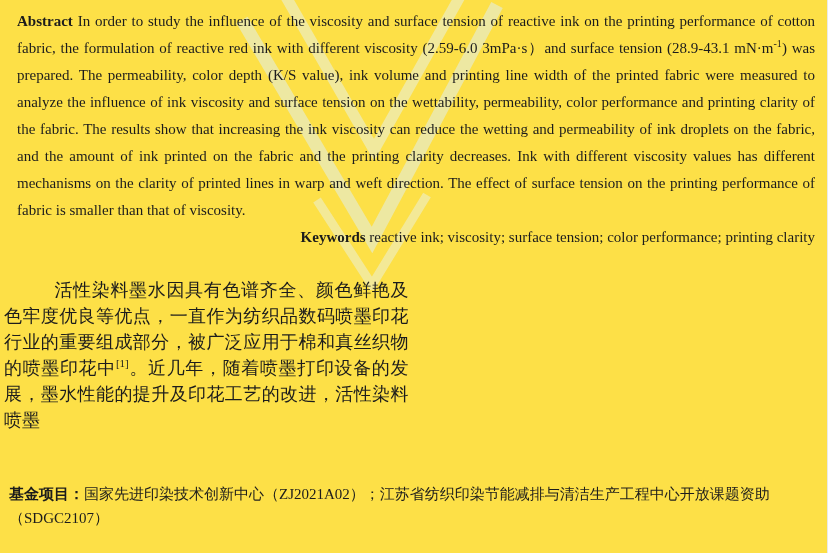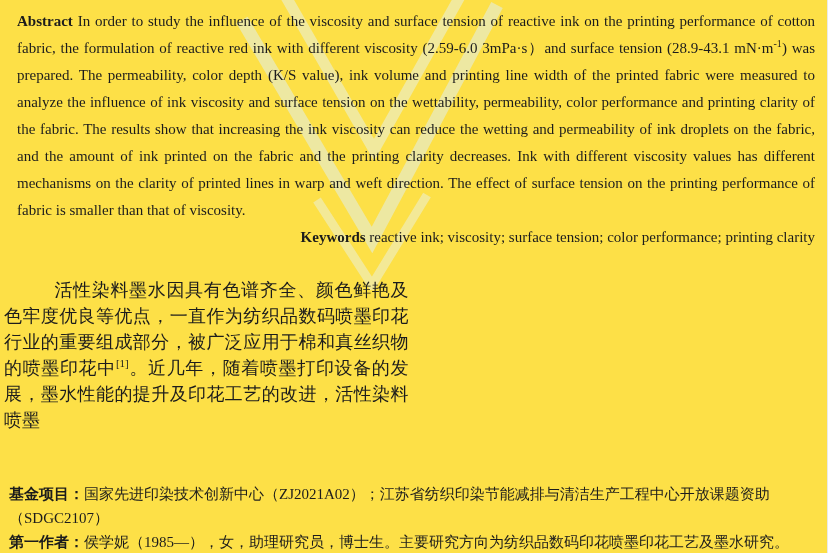--- a/index.html
+++ b/index.html
@@ -101,16 +101,15 @@
   <section class="body-columns">
     <div class="body-col">
       <p class="cn cn-indent" lang="zh"><span>活性染料墨水因具有色谱齐全、颜色鲜艳及色牢度优良等优点，一直作为纺织品数码喷墨印花行业的重要组成部分，被广泛应用于棉和真丝织物的喷墨印花中</span><sup>[1]</sup><span>。近几年，随着喷墨打印设备的发展，墨水性能的提升及印花工艺的改进，活性染料喷墨</span></p>
     </div>
     <div class="body-col">
     </div>
   </section>
 
   <footer class="footnotes">
     <p class="footnote-entry" lang="zh"><b>基金项目：</b><span>国家先进印染技术创新中心（ZJ2021A02）；江苏省纺织印染节能减排与清洁生产工程中心开放课题资助（SDGC2107）</span></p>
-    <p class="footnote-entry" lang="zh"><b>第一作者：</b><span>侯学妮（1985—），女，助理研究员，博士生。主要研究方向为纺织品数码印花喷墨印花工艺及墨水研究。</span></p>
   </footer>
 
 </div>
 
 </body></html>

